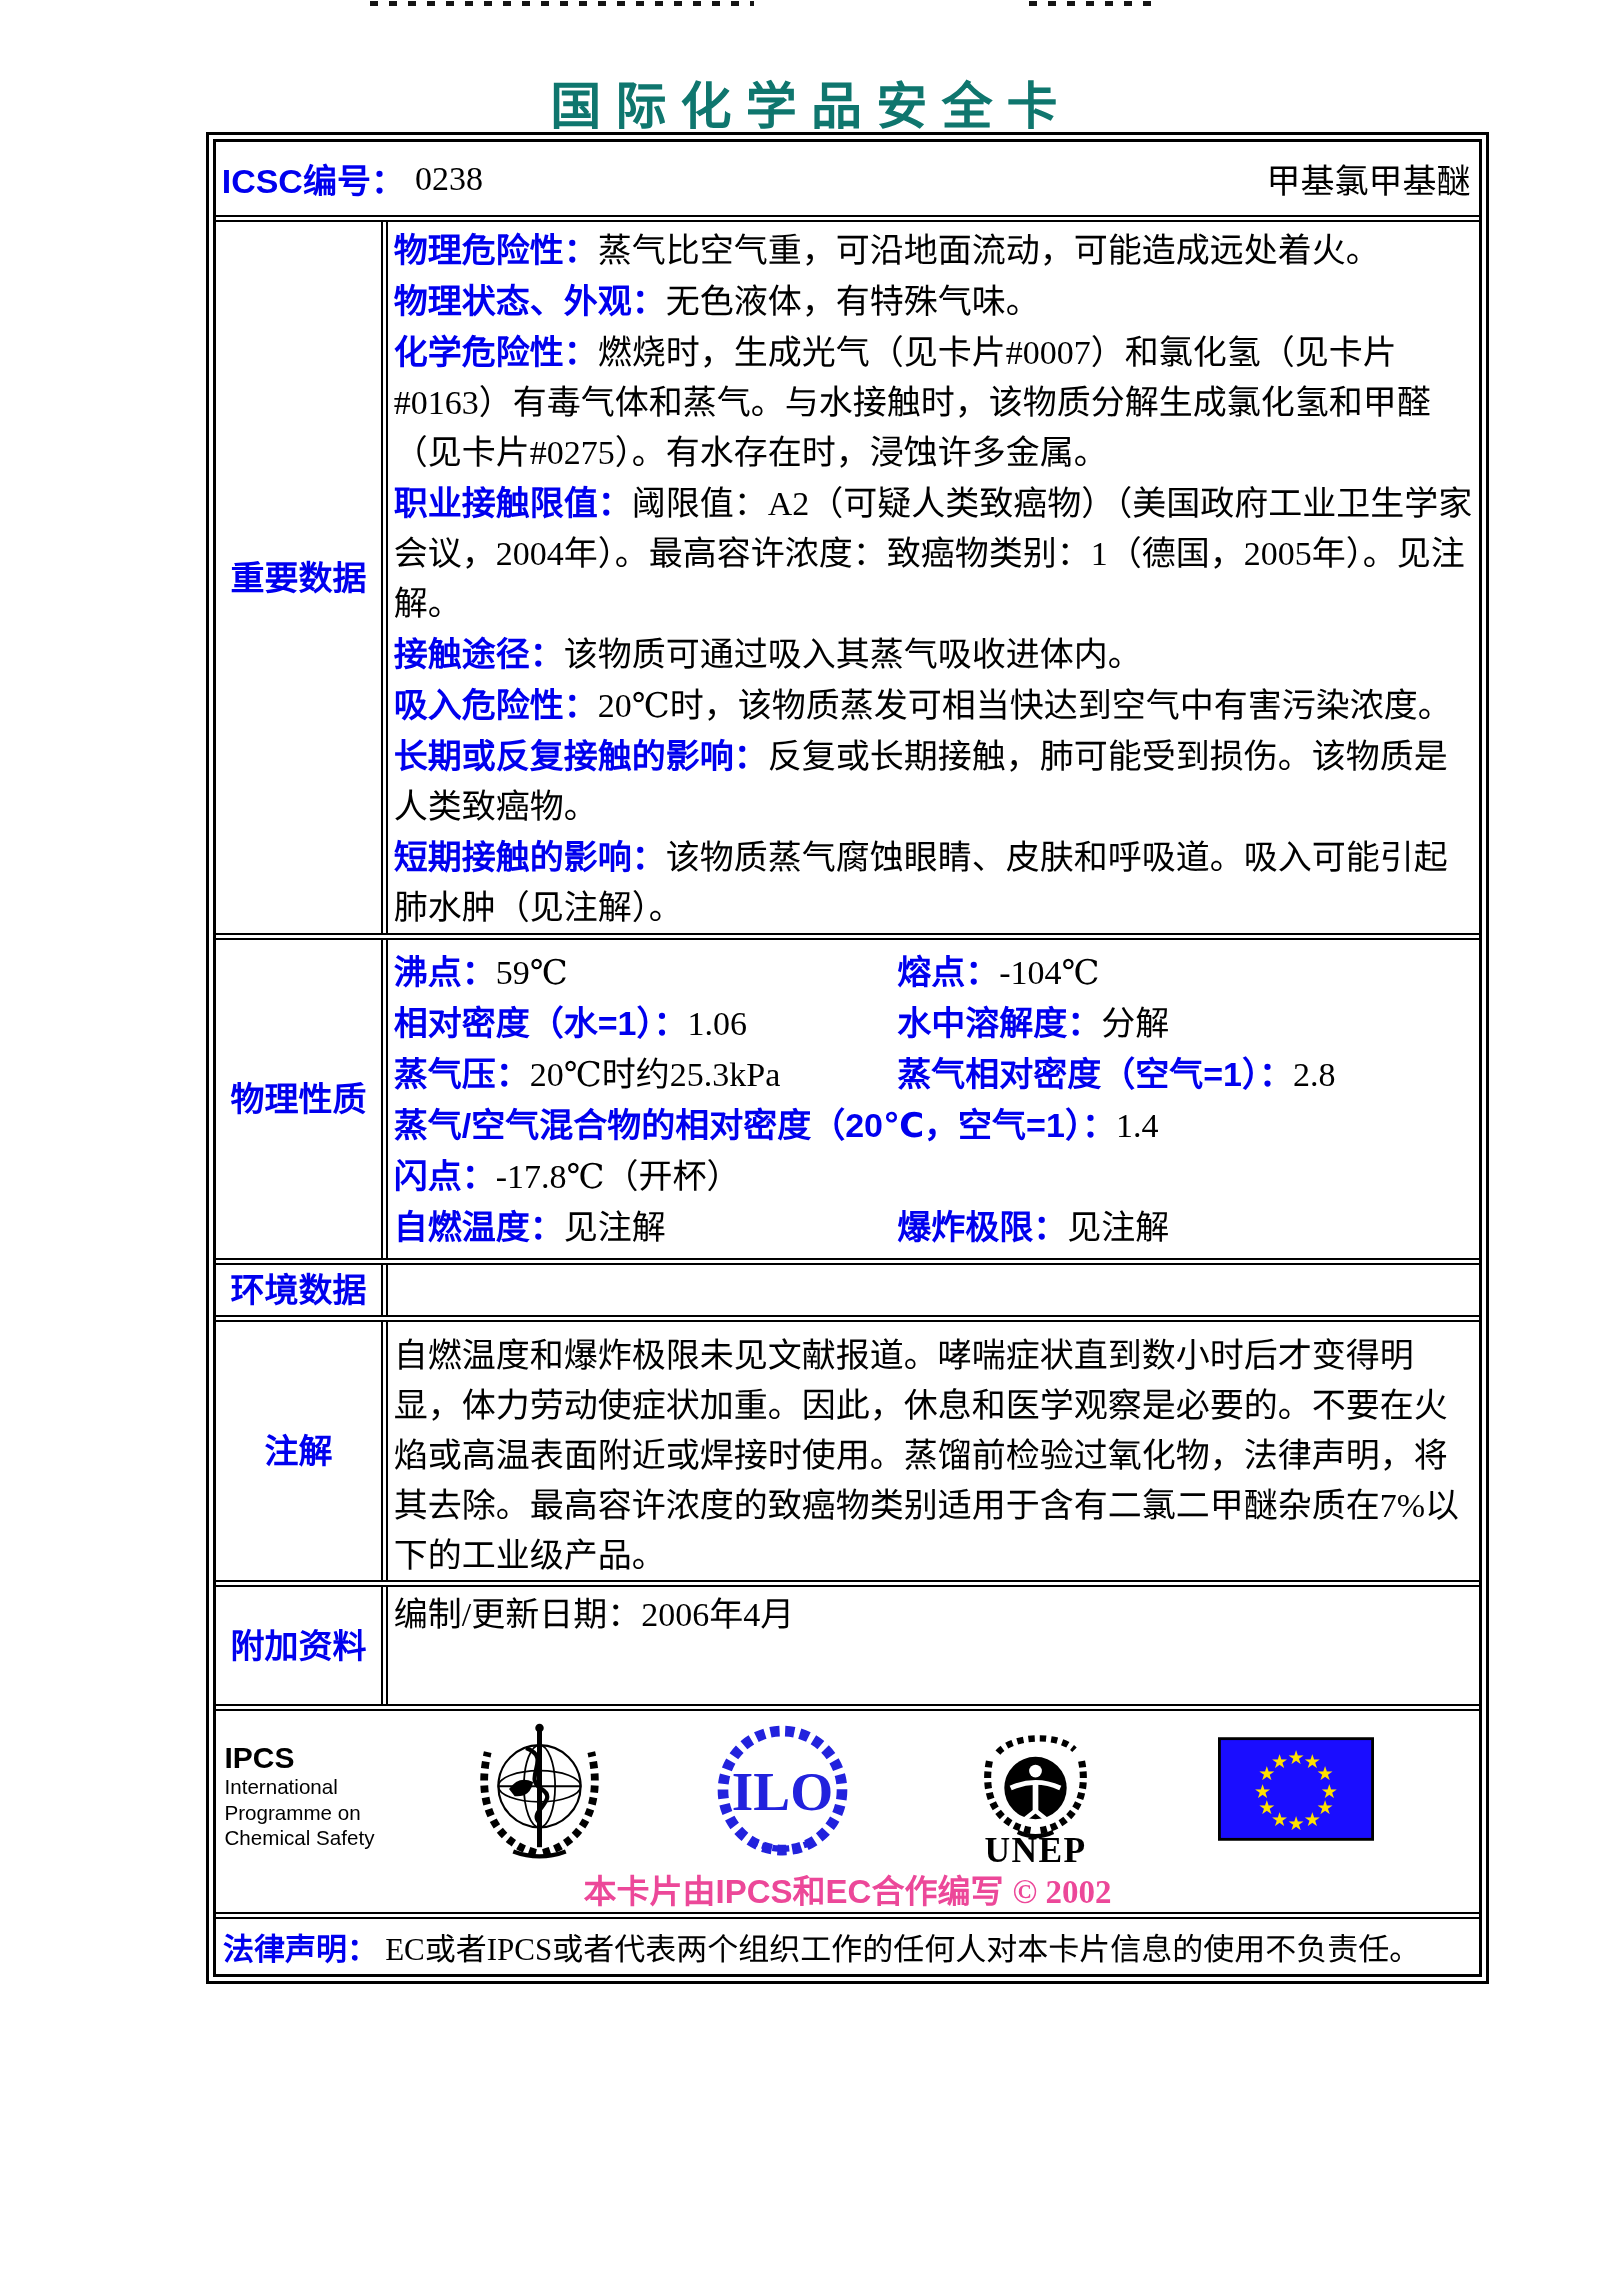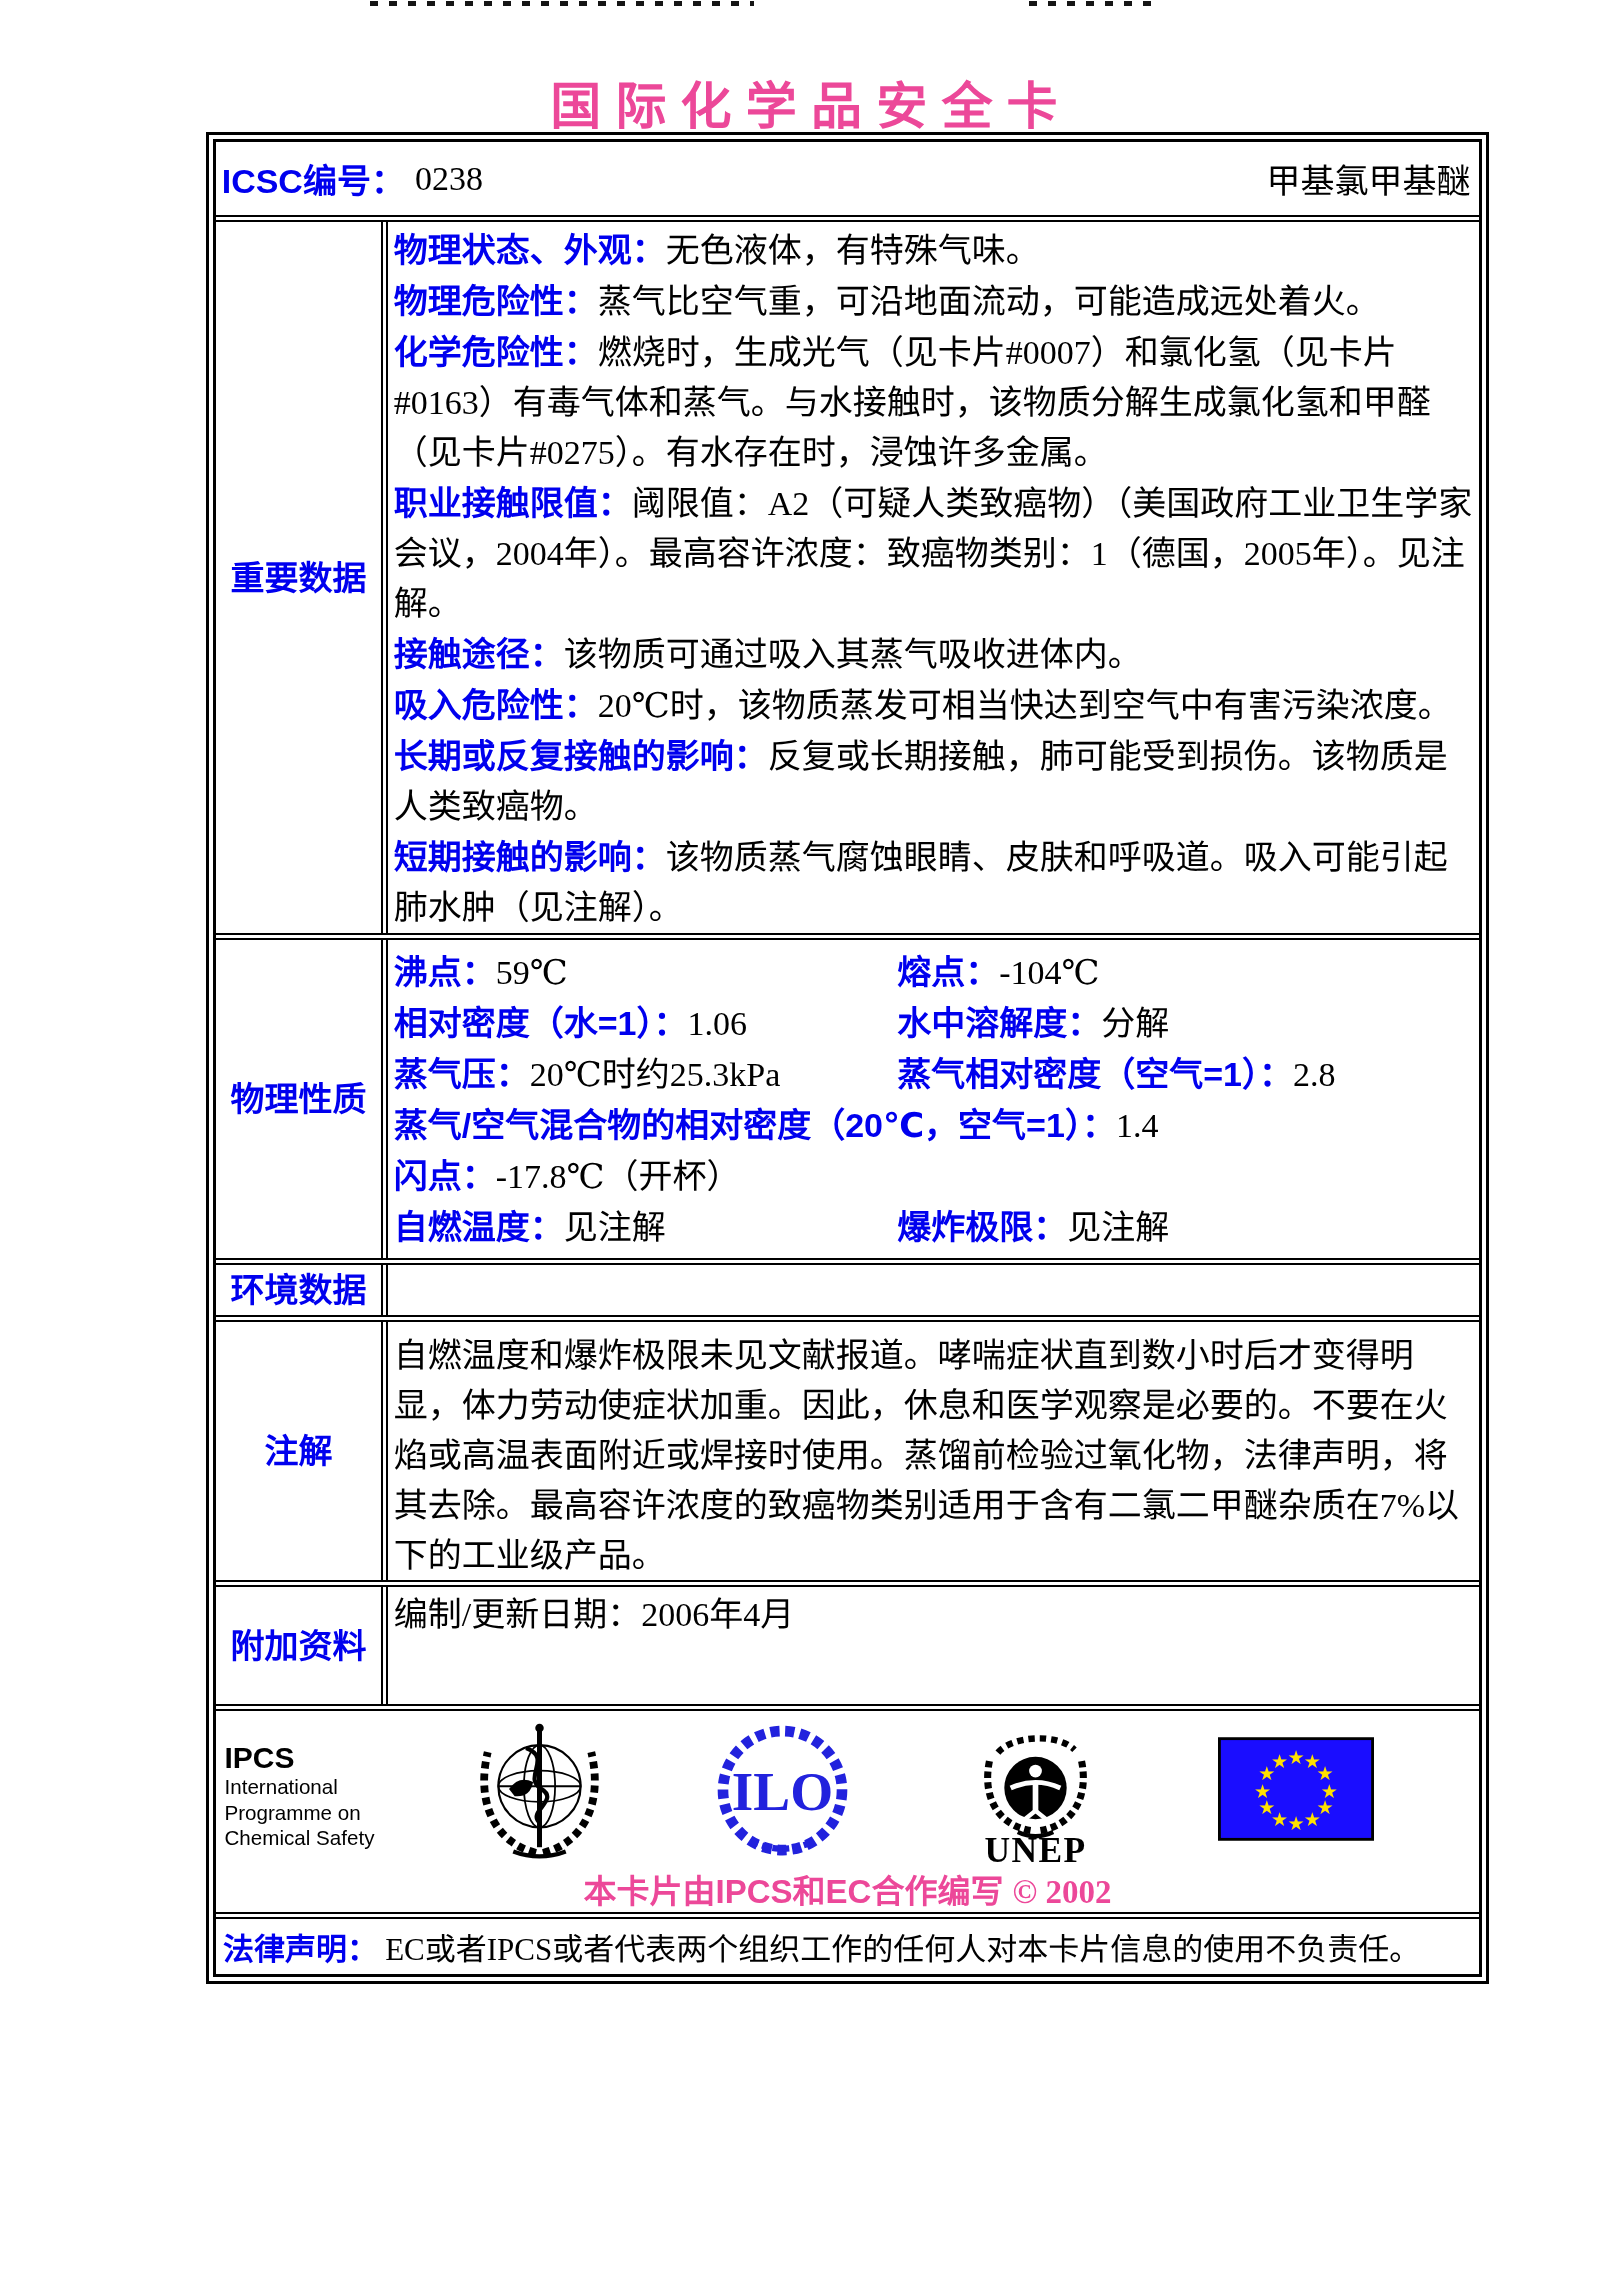--- a/index.html
+++ b/index.html
@@ -5,21 +5,21 @@
   html,body{margin:0;padding:0;background:#ffffff;}
   .page{position:relative;width:1622px;height:2295px;background:#fff;overflow:hidden;
         font-family:"Liberation Serif","DejaVu Serif",serif;color:#000;}
   
   .frag{position:absolute;top:1.4px;height:5px;
         background:repeating-linear-gradient(90deg,#151515 0 7.8px,transparent 7.8px 19px);}
   .frag1{left:370px;width:384px;}
   .frag2{left:1029px;width:125px;}
   
   .title{position:absolute;top:65px;left:0;width:100%;margin:0;text-align:center;
-         font-size:51px;font-weight:bold;letter-spacing:14.2px;color:#ec4899;
+         font-size:51px;font-weight:bold;letter-spacing:14.2px;color:#0f766e;
          font-family:"DejaVu Serif","Liberation Serif",serif;}
   
   .card{position:absolute;left:206px;top:132px;width:1283px;height:1852px;
         box-sizing:border-box;border:10px double #000;background:#fff;}
   .row{box-sizing:border-box;display:flex;border-bottom:7.1px double #000;overflow:hidden;}
   .row:last-child{border-bottom:none;}
   .r1{height:80px;align-items:center;padding:0 5.7px;}
   .r2{height:718px;}
   .r3{height:325px;}
   .r4{height:57px;justify-content:flex-end;}
@@ -74,22 +74,22 @@
       <span class="blue-label icsc-lab">ICSC编号：</span>
       <span class="num">0238</span>
       <span class="chem">甲基氯甲基醚</span>
     </div>
 
     <div class="row r2">
       <div class="label-cell">
         <span>重要数据</span>
       </div>
       <div class="content-cell">
+        <p class="para"><span class="blue-label">物理危险性：</span><span>蒸气比空气重，可沿地面流动，可能造成远处着火。</span></p>
         <p class="para"><span class="blue-label">物理状态、外观：</span><span>无色液体，有特殊气味。</span></p>
-        <p class="para"><span class="blue-label">物理危险性：</span><span>蒸气比空气重，可沿地面流动，可能造成远处着火。</span></p>
         <p class="para"><span class="blue-label">化学危险性：</span><span>燃烧时，生成光气（见卡片#0007）和氯化氢（见卡片#0163）有毒气体和蒸气。与水接触时，该物质分解生成氯化氢和甲醛（见卡片#0275）。有水存在时，浸蚀许多金属。</span></p>
         <p class="para"><span class="blue-label">职业接触限值：</span><span>阈限值：A2（可疑人类致癌物）（美国政府工业卫生学家会议，2004年）。最高容许浓度：致癌物类别：1（德国，2005年）。见注解。</span></p>
         <p class="para"><span class="blue-label">接触途径：</span><span>该物质可通过吸入其蒸气吸收进体内。</span></p>
         <p class="para"><span class="blue-label">吸入危险性：</span><span>20℃时，该物质蒸发可相当快达到空气中有害污染浓度。</span></p>
         <p class="para"><span class="blue-label">长期或反复接触的影响：</span><span>反复或长期接触，肺可能受到损伤。该物质是人类致癌物。</span></p>
         <p class="para"><span class="blue-label">短期接触的影响：</span><span>该物质蒸气腐蚀眼睛、皮肤和呼吸道。吸入可能引起肺水肿（见注解）。</span></p>
       </div>
     </div>
 
     <div class="row r3">

